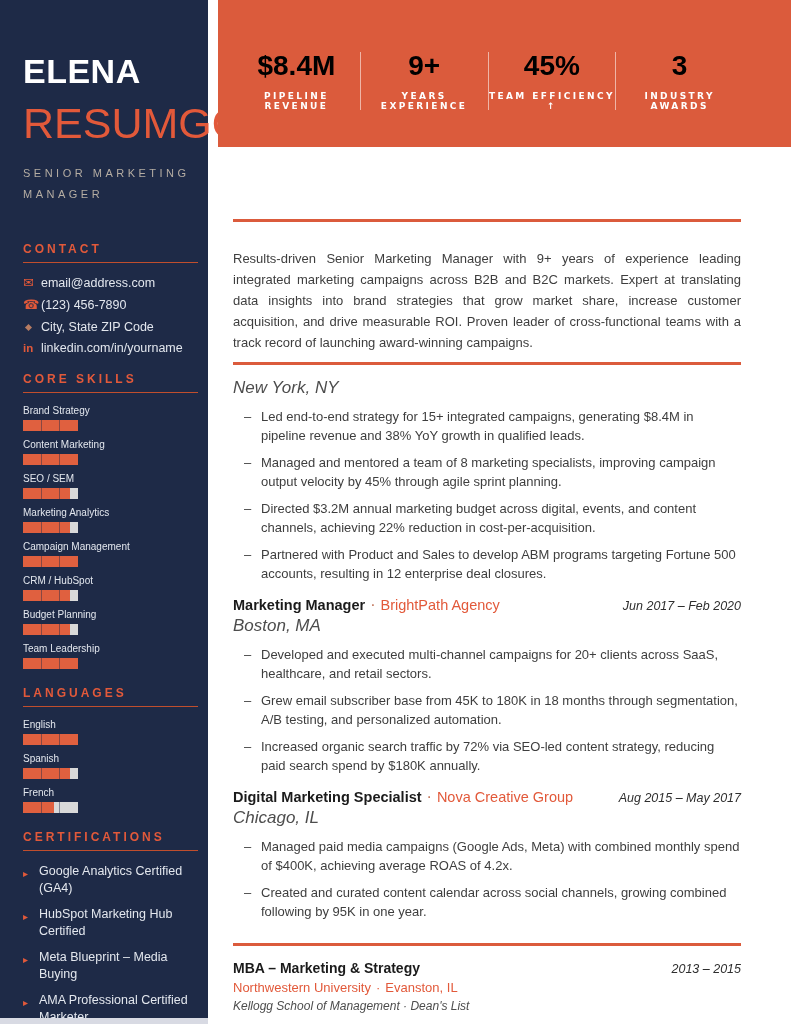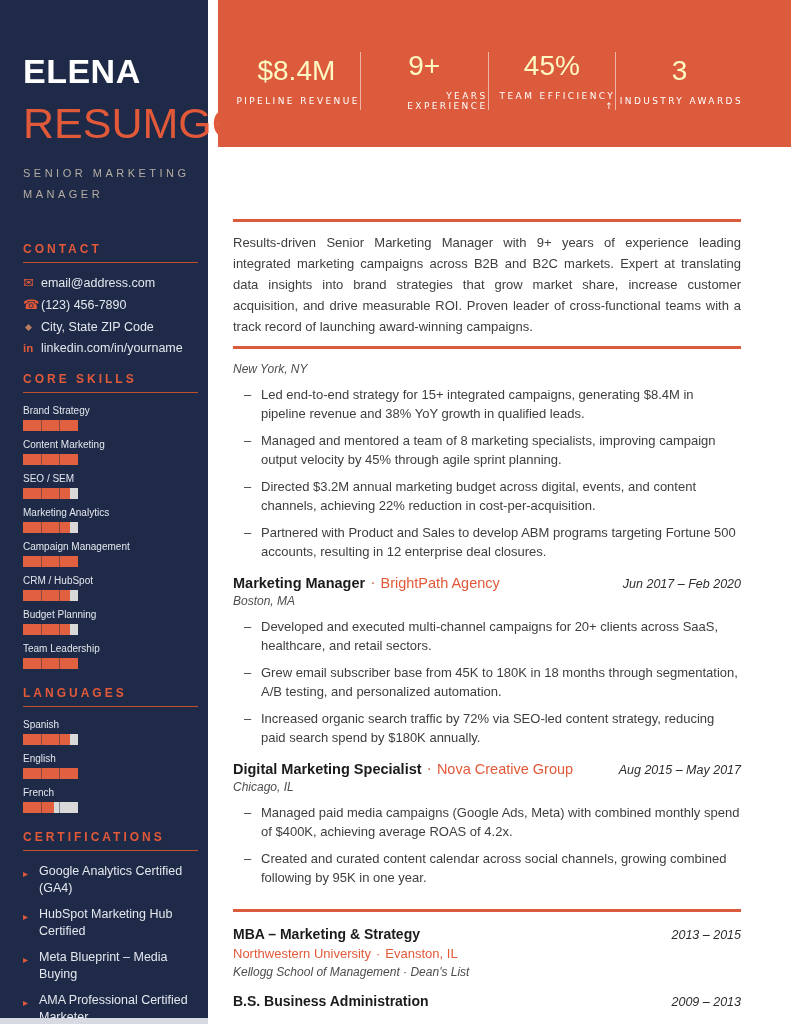--- a/index.html
+++ b/index.html
@@ -34,37 +34,37 @@
   .seg { position:absolute; top:0; bottom:0; width:1px; background:rgba(30,42,71,.45); }
   .seg.s1 { left:33%; } .seg.s2 { left:66%; }
   .li-row { display:flex; font-size:12.5px; line-height:17px; color:#E3E7EE; margin-bottom:9px; }
   .li-bullet { flex:0 0 16px; color:#E2593A; font-size:10px; padding-top:2px; font-family:"DejaVu Sans",sans-serif; }
   
   .band {
     position:absolute; left:218px; top:0; width:573px; height:147px; background:#DB5B3C;
     display:flex; align-items:center; padding:14px 48px 0 15px;
   }
   .stat { flex:1; text-align:center; }
-  .stat-value { font-size:28px; font-weight:400; color:#fef9c3; }
-  .stat-label { margin-top:9px; font-size:9px; font-weight:400; letter-spacing:2.4px; color:#ffffff; font-family:"DejaVu Sans",sans-serif;text-align:right; }
+  .stat-value { font-size:28px; font-weight:700; color:#000000; }
+  .stat-label { margin-top:9px; font-size:9px; font-weight:700; letter-spacing:2.4px; color:#ffffff; font-family:"DejaVu Sans",sans-serif; }
   .stat-divider { width:1px; height:58px; background:rgba(255,255,255,.55); flex:0 0 1px; }
   
   .main { position:absolute; left:218px; top:147px; width:573px; padding:0 50px 0 15px; }
   .rule { height:3px; background:#DB5B3C; }
   .rule.summary-top { margin-top:72px; }
   .rule.mid { margin-top:9px; }
   .rule.edu { margin-top:22px; }
-  .summary { margin-top:10px; font-size:13px; line-height:21px; text-align:justify; color:#3E3E3E; }
+  .summary { margin-top:26px; font-size:13px; line-height:21px; text-align:justify; color:#3E3E3E; }
   .job { margin-top:13px; }
   .job-head { display:flex; justify-content:space-between; align-items:baseline; }
   .job-title { font-size:14.5px; font-weight:700; color:#1b1b1b; }
   .dot { color:#c07257; margin:0 5px; font-weight:400; }
   .company { font-size:14.5px; color:#E2593A; }
   .dates { font-size:12.5px; font-style:italic; color:#2e2e2e; white-space:nowrap; padding-left:10px; }
-  .job-loc { font-size:12px; font-style:italic; color:#4d4d4d; margin-top:2px; }
+  .job-loc { font-size:17px; font-style:italic; color:#4d4d4d; margin-top:2px; }
   .bullets { margin-top:9px; }
   .bullet { display:flex; font-size:13px; line-height:19px; color:#3E3E3E; margin-bottom:8px; }
   .bullet .dash { flex:0 0 17px; margin-left:11px; color:#3E3E3E; }
   .edu { margin-top:14px; }
   .edu-head { display:flex; justify-content:space-between; align-items:baseline; }
   .degree { font-size:14px; font-weight:700; color:#1b1b1b; }
   .edu-school { font-size:13px; color:#E2593A; margin-top:4px; }
   .edu-school .dot { color:#E2593A; }
   .edu-details { font-size:12px; font-style:italic; color:#4d4d4d; margin-top:4px; }
 </style>
@@ -163,31 +163,31 @@
             <div class="bar-fill" style="width: 100%;"></div>
             <span class="seg s1"></span>
             <span class="seg s2"></span>
           </div>
       </div>
     </div>
 
     <div class="sb-section">
       <div class="sb-heading">LANGUAGES</div>
       <div class="skill">
+        <div class="skill-label">English</div>
+        <div class="bar">
+            <div class="bar-fill" style="width: 100%;"></div>
+            <span class="seg s1"></span>
+            <span class="seg s2"></span>
+          </div>
+      </div>
+      <div class="skill">
         <div class="skill-label">Spanish</div>
         <div class="bar">
             <div class="bar-fill" style="width: 86%;"></div>
-            <span class="seg s1"></span>
-            <span class="seg s2"></span>
-          </div>
-      </div>
-      <div class="skill">
-        <div class="skill-label">English</div>
-        <div class="bar">
-            <div class="bar-fill" style="width: 100%;"></div>
             <span class="seg s1"></span>
             <span class="seg s2"></span>
           </div>
       </div>
       <div class="skill">
         <div class="skill-label">French</div>
         <div class="bar">
             <div class="bar-fill" style="width: 57%;"></div>
             <span class="seg s1"></span>
             <span class="seg s2"></span>

